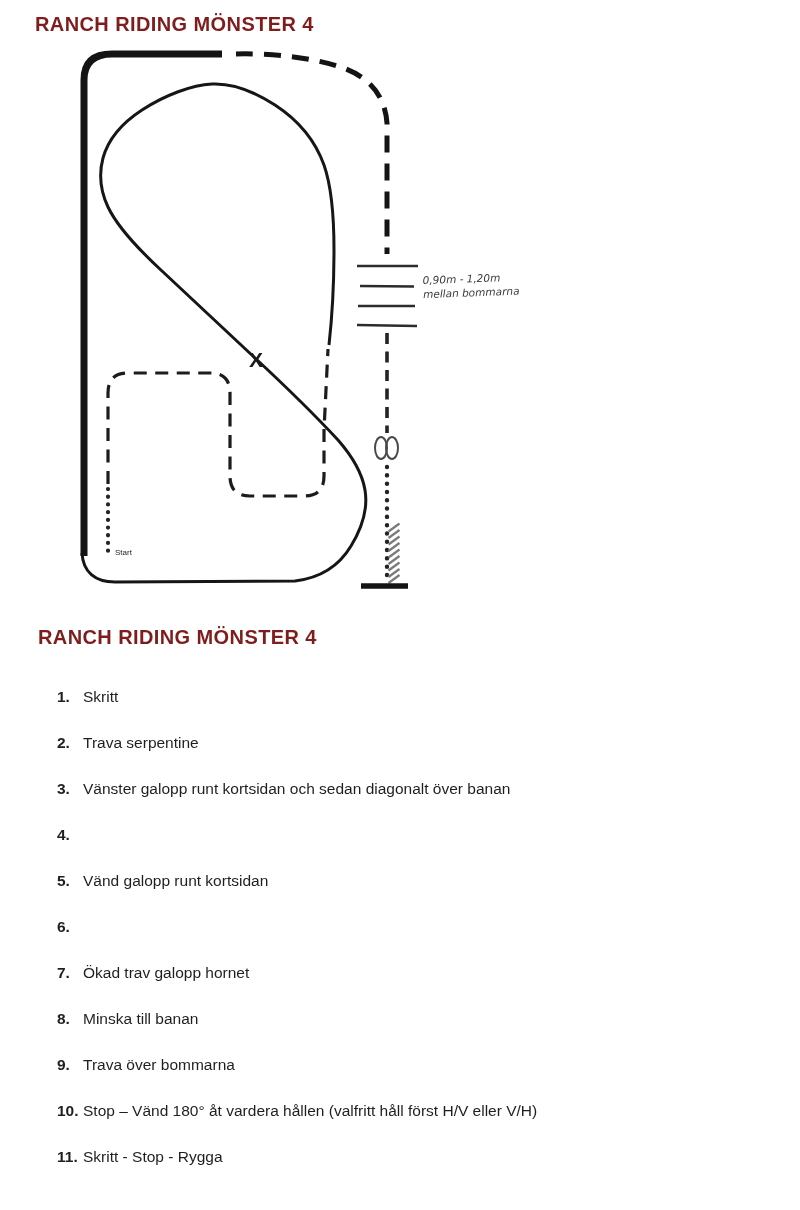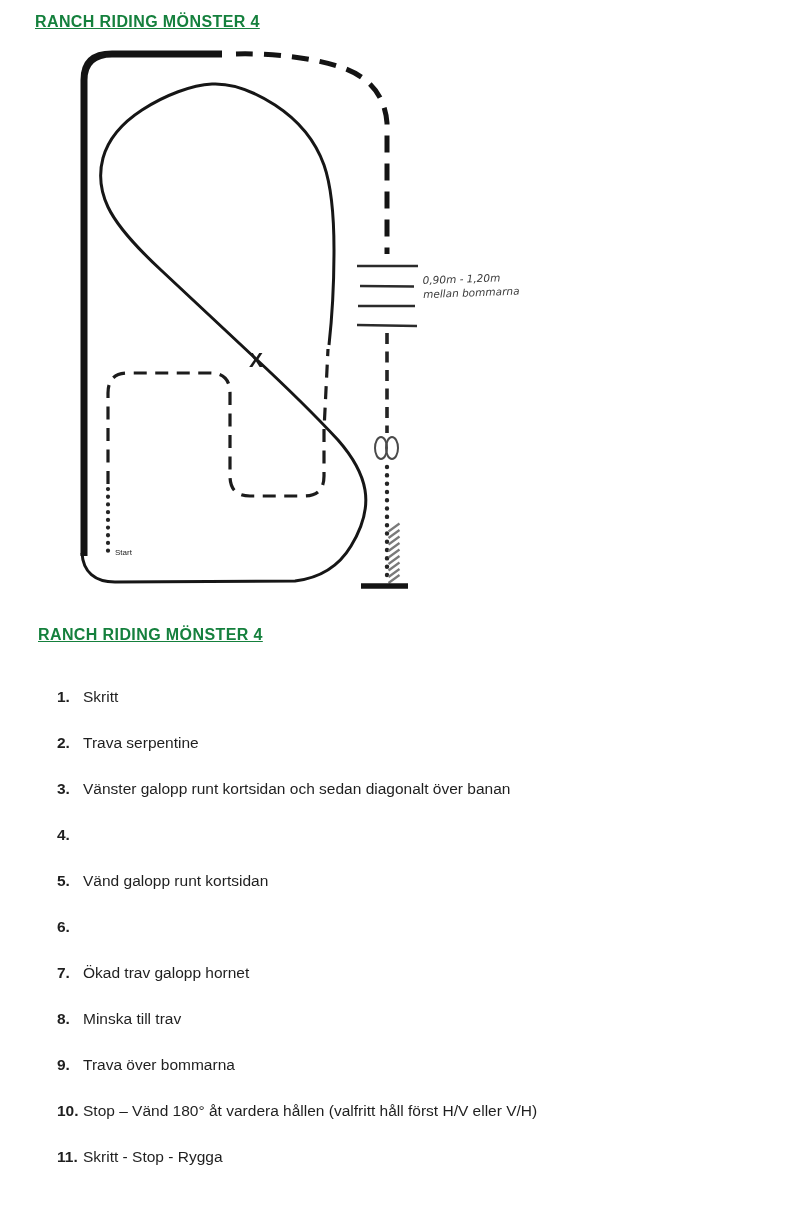--- a/index.html
+++ b/index.html
@@ -1,22 +1,22 @@
 <!DOCTYPE html>
 <html><head>
 <meta charset="utf-8">
 <style>
   html,body { margin:0; padding:0; }
   body {
     width:800px; height:1210px; background:#ffffff; position:relative;
     font-family:"Liberation Sans", sans-serif; color:#1a1a1a; overflow:hidden;
   }
   .title {
-    position:absolute; font-size:16px; font-weight:bold; letter-spacing:0.4px;
-    color:#15803d; white-space:nowrap;text-decoration:underline;
+    position:absolute; font-size:20px; font-weight:bold; letter-spacing:0.4px;
+    color:#7f1d1d; white-space:nowrap;
   }
   .title1 { left:35px; top:13px; }
   .title2 { left:38px; top:626px; }
   svg.course { position:absolute; left:0; top:0; }
 
   .rail      { stroke:#141414; stroke-width:7;   fill:none; }
   .ext-trot  { stroke:#141414; stroke-width:5;   fill:none; stroke-dasharray:17 11; }
   .pole      { stroke:#2b2b2b; stroke-width:2.6; }
   .middash   { stroke:#242424; stroke-width:3.6; fill:none; stroke-dasharray:11 7.5; }
   .turn      { stroke:#4a4a4a; stroke-width:2;   fill:none; }
@@ -124,21 +124,21 @@
   </li>
   <li class="step">
     <span class="num">6.</span>
   </li>
   <li class="step">
     <span class="num">7.</span>
     <span class="txt">Ökad trav galopp hornet</span>
   </li>
   <li class="step">
     <span class="num">8.</span>
-    <span class="txt">Minska till trav</span>
+    <span class="txt">Minska till banan</span>
   </li>
   <li class="step">
     <span class="num">9.</span>
     <span class="txt">Trava över bommarna</span>
   </li>
   <li class="step">
     <span class="num">10.</span>
     <span class="txt">Stop – Vänd 180° åt vardera hållen (valfritt håll först H/V eller V/H)</span>
   </li>
   <li class="step">

